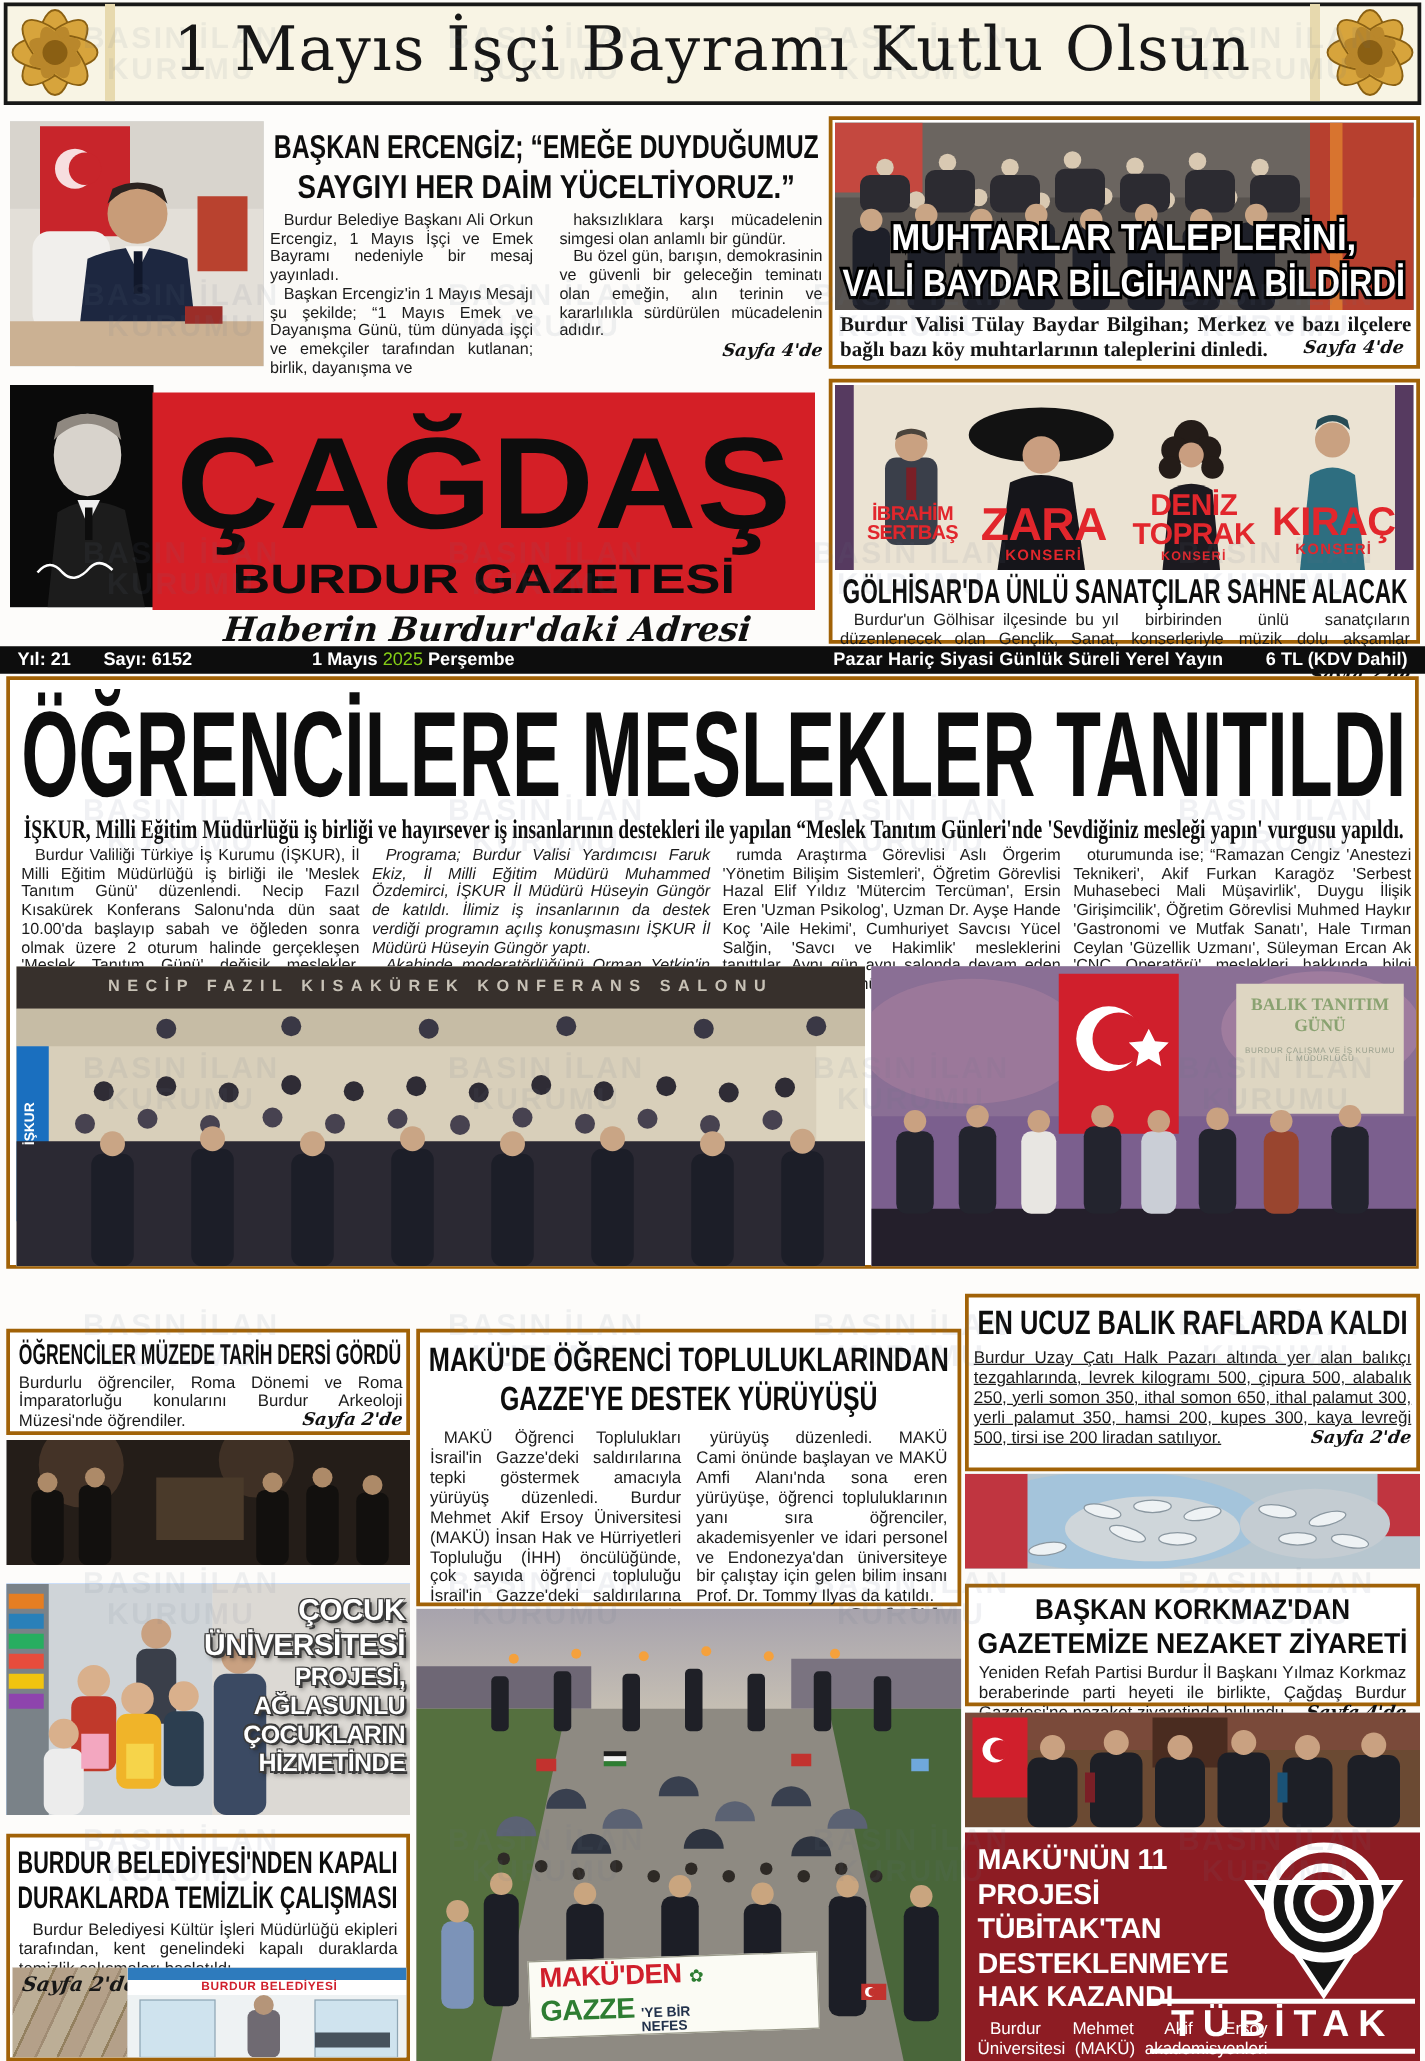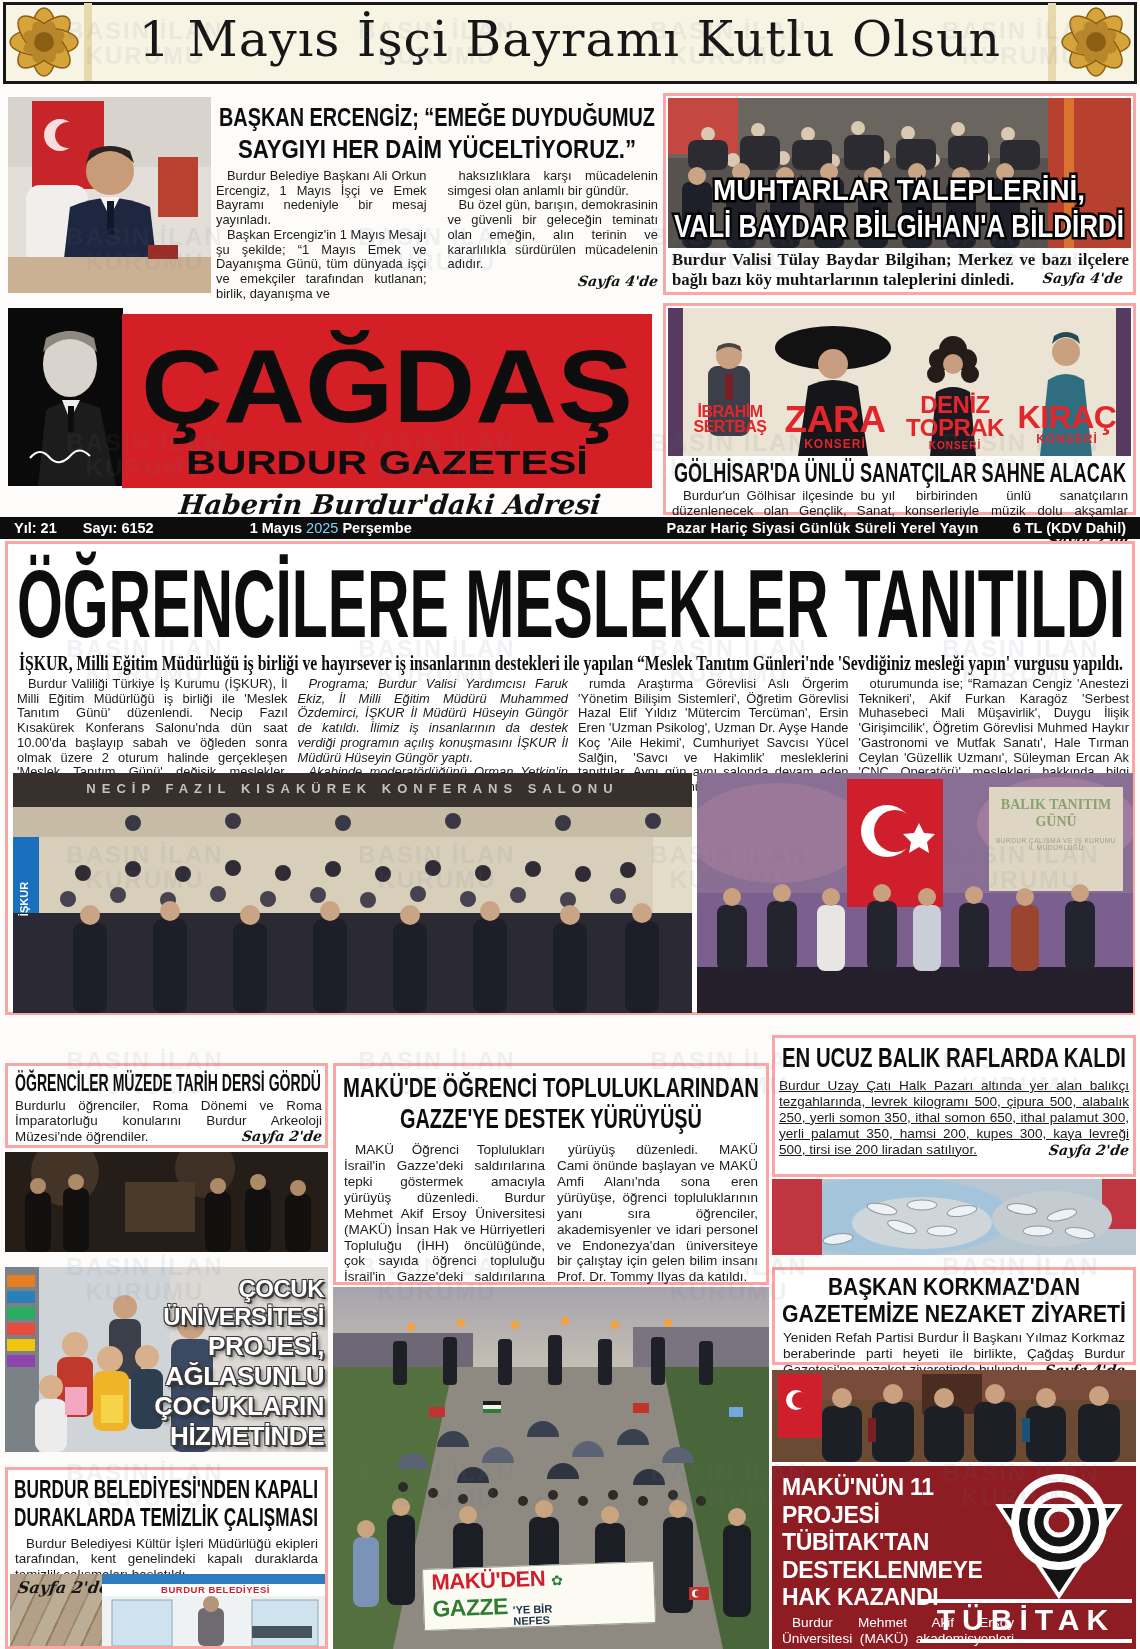--- a/index.html
+++ b/index.html
@@ -1,34 +1,34 @@
 <!DOCTYPE html>
 <html lang="tr"><head>
 <meta charset="utf-8">
 <style>
   html,body{margin:0;padding:0;background:#e9e9e9;}
   .page{position:relative;width:1140px;height:1649px;margin:0 auto;background:#fdfcfa;
         font-family:"Liberation Sans",sans-serif;overflow:hidden;}
   .abs{position:absolute;}
-  .box{border:2px solid #fca5a5;background:#fff;box-sizing:border-box;}
+  .box{border:2px solid #a16207;background:#fff;box-sizing:border-box;}
   .photo{position:absolute;overflow:hidden;background:#ccc;}
   .photo svg{display:block;}
   .body-text{font-size:12.9px;line-height:1.14;text-align:justify;color:#1b1b1b;}
   .body-text p{margin:0;text-indent:11px;}
   .pageref{font-family:"DejaVu Serif",serif;font-style:italic;font-weight:bold;
            font-size:14px;display:inline-block;transform:skewX(-8deg);color:#111;}
   .hsvg text{font-family:"Liberation Sans",sans-serif;font-weight:900;fill:#0d0d0d;}
   .hsvg{overflow:visible;display:block;}
   .outline-white text{fill:#fff;stroke:#000;stroke-width:5px;paint-order:stroke;}
   .serifline text{font-family:"Liberation Serif",serif;font-weight:700;}
   .wm{position:absolute;width:270px;text-align:center;font-weight:bold;font-size:24px;
       letter-spacing:2px;color:#67748a;opacity:.09;line-height:1.05;pointer-events:none;}
   #wm-layer{position:absolute;inset:0;z-index:60;pointer-events:none;}
   .flexrow{display:flex;}
-  .cocuk-line{font-size:26px;font-weight:900;color:#fff;line-height:1.16;text-align:right;
+  .cocuk-line{font-size:20px;font-weight:900;color:#fff;line-height:1.16;text-align:right;
       letter-spacing:-0.5px;
       text-shadow:2px 2px 0 #3a3a3a,-1px -1px 0 #3a3a3a,1px -1px 0 #3a3a3a,-1px 1px 0 #3a3a3a,3px 3px 4px rgba(0,0,0,.55);}
   .tub-line{font-size:23px;font-weight:900;color:#fff;line-height:1.2;letter-spacing:-0.3px;}
   .artist-name{color:#e2262c;font-weight:900;line-height:.95;letter-spacing:-0.5px;}
   .artist-tag{color:#e2262c;font-weight:700;font-size:12px;letter-spacing:1px;}
 </style>
 </head>
 <body>
 
 <div class="page">
@@ -275,21 +275,21 @@
     </div>
   </div>
 
   <div class="abs" style="left:0;top:517px;width:1140px;height:22px;background:#0d0d0d;color:#fff;display:flex;
               align-items:center;font-size:14.5px;font-weight:bold;box-sizing:border-box;padding:0 14px;">
     <span>Yıl: 21</span>
     <span style="width:26px;"></span>
     <span>Sayı: 6152</span>
     <span style="width:96px;"></span>
     <span>1 Mayıs</span>&nbsp;
-    <span style="font-weight:normal;color:#7dd3fc;">2025</span>&nbsp;
+    <span style="font-weight:normal;color:#84cc16;">2025</span>&nbsp;
     <span>Perşembe</span>
     <span style="flex:1;"></span>
     <span style="letter-spacing:.2px;">Pazar Hariç Siyasi Günlük Süreli Yerel Yayın</span>
     <span style="width:34px;"></span>
     <span>6 TL (KDV Dahil)</span>
   </div>
 
   <div class="box abs" style="left:5px;top:541px;width:1130px;height:474px;border-width:3px;">
     <svg class="hsvg abs" style="left:6px;top:5px;" width="1114" height="102">
       <text x="557" y="88" text-anchor="middle" font-size="97" textLength="1108" lengthAdjust="spacingAndGlyphs">ÖĞRENCİLERE MESLEKLER TANITILDI</text>

